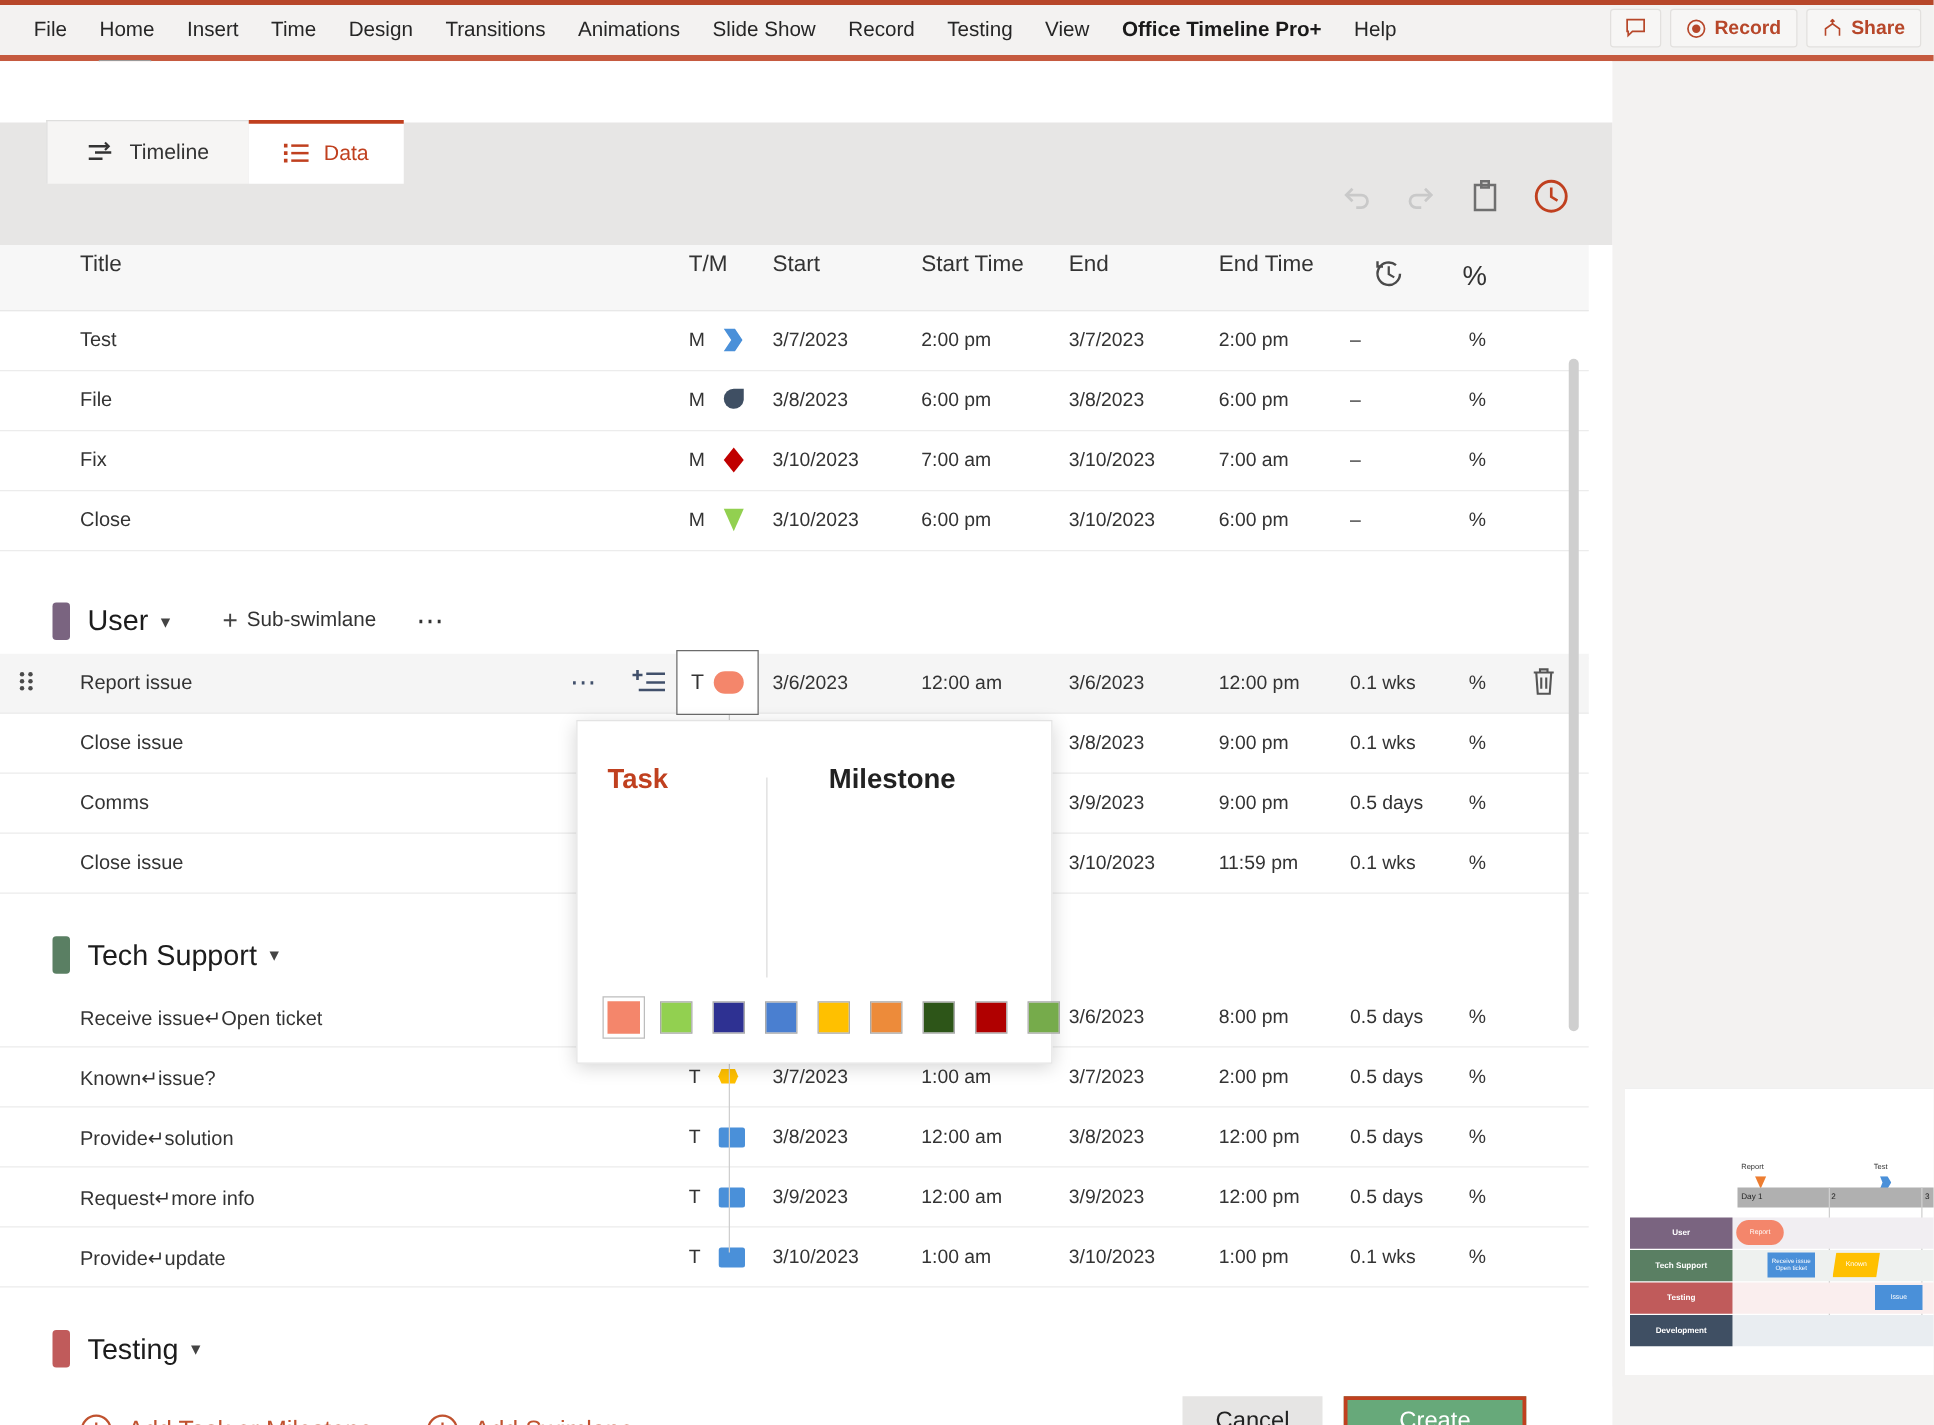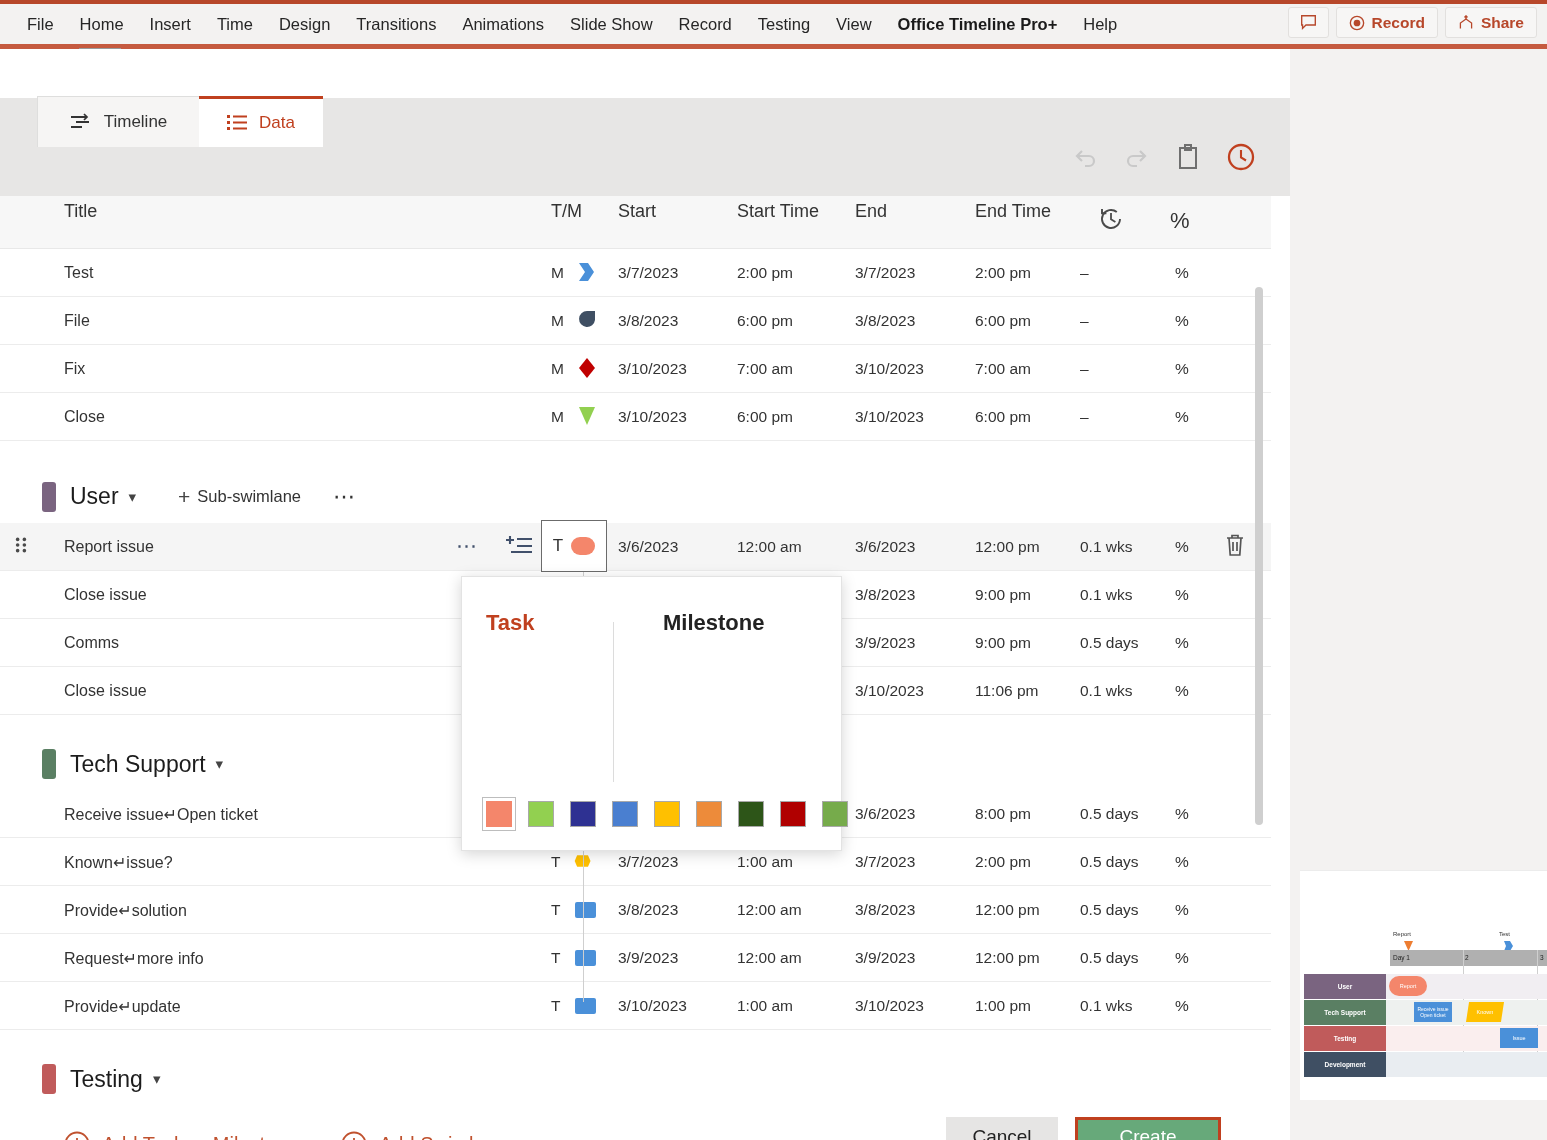--- a/index.html
+++ b/index.html
@@ -368,21 +368,21 @@
       <div class="cell c-title">Comms</div>
       <div class="cell c-end">3/9/2023</div>
       <div class="cell c-etime">9:00 pm</div>
       <div class="cell c-dur">0.5 days</div>
       <div class="cell c-pct">%</div>
     </div>
 
     <div class="row" style="top:418px">
       <div class="cell c-title">Close issue</div>
       <div class="cell c-end">3/10/2023</div>
-      <div class="cell c-etime">11:06 pm</div>
+      <div class="cell c-etime">11:59 pm</div>
       <div class="cell c-dur">0.1 wks</div>
       <div class="cell c-pct">%</div>
     </div>
 
     <div class="swim" style="top:485px;border-bottom:none">
       <div class="swim-chip" style="background:#5a7f63"></div>
       <div class="swim-name">Tech Support</div>
       <span class="chev">▾</span>
     </div>
 

